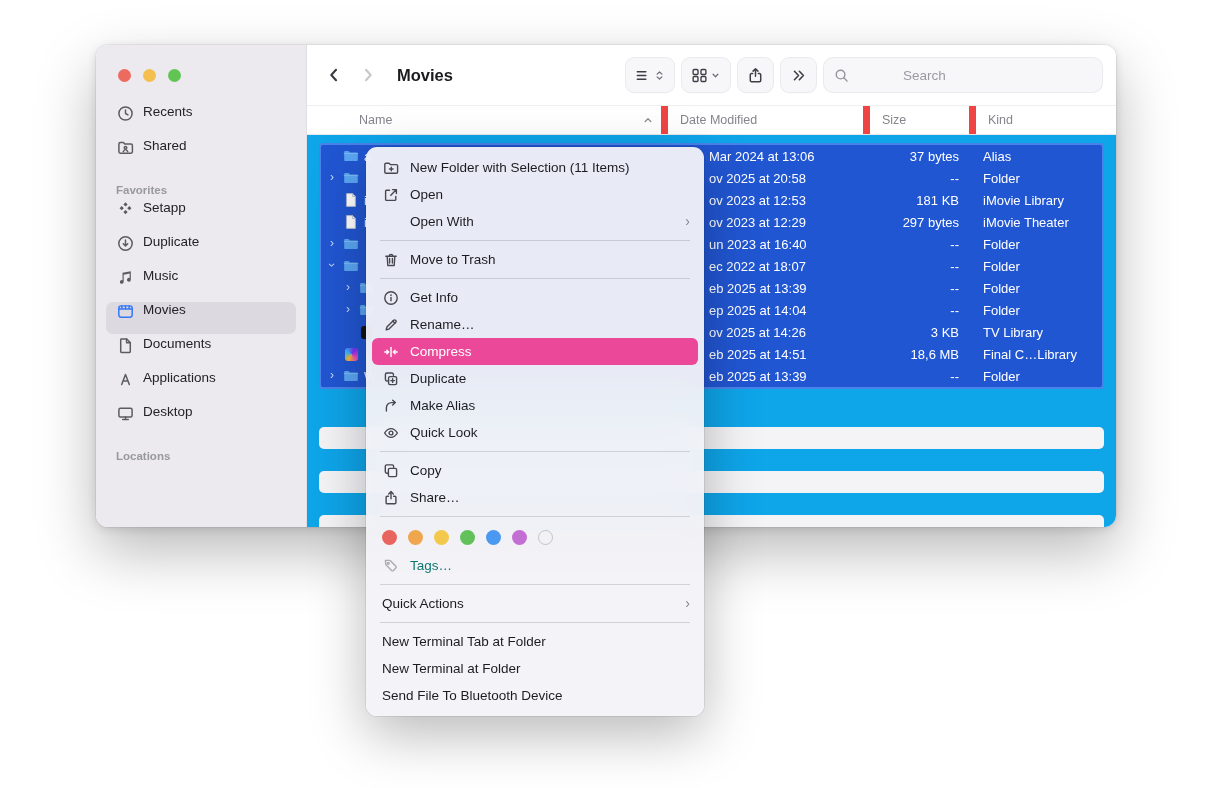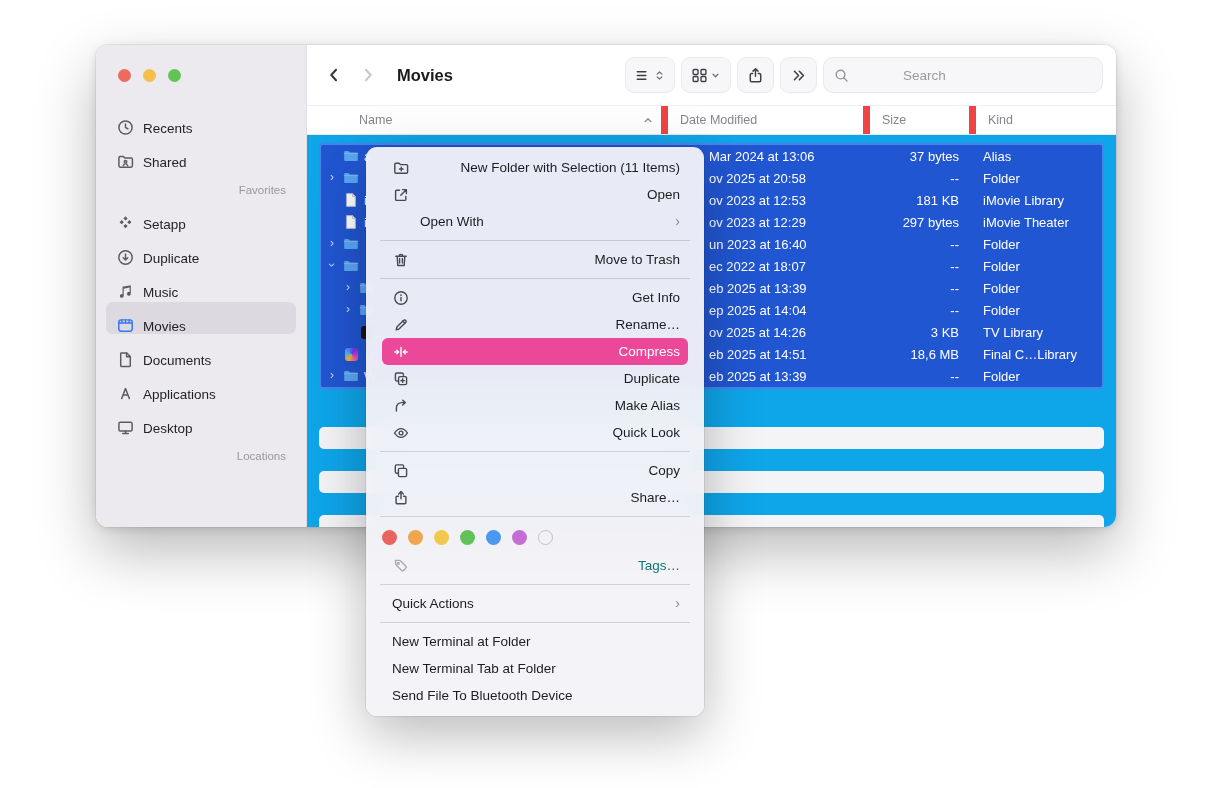--- a/index.html
+++ b/index.html
@@ -13,27 +13,27 @@
 
   
   .sidebar{width:210px;flex:0 0 210px;background:#ECEAEE;border-radius:12px 0 0 12px;
            border-right:1px solid #E0DEE3;overflow:hidden;}
   .lights{display:flex;gap:12px;padding:24px 0 12px 22px;}
   .light{width:13px;height:13px;border-radius:50%;}
   .light.red{background:#EC6A5E;}
   .light.yellow{background:#F4BF4F;}
   .light.green{background:#61C554;}
   .sb-nav{margin-top:10px;padding:0 10px;}
-  .sb-item{display:flex;align-items:flex-end;gap:9px;height:32px;margin:2px 0;padding:0 10px;
+  .sb-item{display:flex;align-items:flex-start;gap:9px;height:32px;margin:2px 0;padding:0 10px;
            border-radius:7px;font-size:13.5px;color:#232327;}
   .sb-item.selected{background:#DCD9E0;}
   .sb-item .icon{width:18px;height:18px;color:#5B5B62;flex:0 0 18px;display:flex;align-items:center;justify-content:center;}
   .sb-item .icon.accent{color:#3478F6;}
   .sb-item .icon svg{width:17px;height:17px;}
-  .sb-label{font-size:11.5px;font-weight:400;color:#98989F;margin:14px 10px 4px 10px;text-align:right;}
+  .sb-label{font-size:11.5px;font-weight:700;color:#98989F;margin:14px 10px 4px 10px;}
 
   
   .main{flex:1;display:flex;flex-direction:column;min-width:0;border-radius:0 12px 12px 0;overflow:hidden;background:#fff;}
 
   .toolbar{height:60px;flex:0 0 60px;display:flex;align-items:center;padding:0 14px;gap:8px;}
   .nav-btn{width:26px;height:30px;display:flex;align-items:center;justify-content:center;background:none;border:none;padding:0;}
   .nav-btn svg{width:18px;height:18px;}
   .nav-back{color:#3B3B40;}
   .nav-fwd{color:#C8C8CD;}
   .win-title{font-size:16.5px;font-weight:700;color:#1B1B1E;margin-left:8px;}
@@ -77,21 +77,21 @@
             background:conic-gradient(from 30deg,#7b2ff7,#e649c2,#f7b733,#38b6ff,#7b2ff7);}
   .cell-date{padding-left:46px;white-space:nowrap;overflow:hidden;}
   .cell-size{text-align:right;padding-right:12px;white-space:nowrap;}
   .cell-kind{padding-left:12px;white-space:nowrap;overflow:hidden;}
 
   
   .ctx{position:absolute;left:366px;top:147px;width:338px;box-sizing:border-box;border-radius:11px;
        background:rgba(243,242,247,.95);backdrop-filter:blur(18px);
        box-shadow:0 18px 55px rgba(0,0,0,.28),0 0 0 1px rgba(0,0,0,.08);
        padding:7px 0;font-size:13.5px;color:#1D1D21;}
-  .ctx-item{height:27px;display:flex;align-items:center;gap:10px;margin:0 16px;padding:0 8px 0 10px;border-radius:6px;justify-content:space-between;}
+  .ctx-item{height:27px;display:flex;align-items:center;gap:10px;margin:0 6px;padding:0 8px 0 10px;border-radius:6px;}
   .ctx-item .micon{width:18px;height:18px;flex:0 0 18px;display:flex;align-items:center;justify-content:center;color:#48484F;}
   .ctx-item .micon svg{width:16px;height:16px;}
   .ctx-item .spacer{width:18px;flex:0 0 18px;}
   .ctx-item.hl{background:#ec4899;color:#fff;}
   .ctx-item.hl .micon{color:#fff;}
   .ctx-item.disabled{color:#0f766e;}
   .ctx-item.disabled .micon{color:#ABABB2;}
   .ctx-label{white-space:nowrap;overflow:hidden;}
   .ctx-sub{margin-left:auto;color:#85858C;font-size:14px;line-height:1;transform:translateY(-1px);}
   .ctx-sep{height:1px;background:rgba(60,60,67,.18);margin:5px 14px;}
@@ -575,23 +575,23 @@
         </span>
         <span class="ctx-label">Tags…</span>
       </div>
       <div class="ctx-sep"></div>
       <div class="ctx-item">
         <span class="ctx-label">Quick Actions</span>
         <span class="ctx-sub">›</span>
       </div>
       <div class="ctx-sep"></div>
       <div class="ctx-item">
+        <span class="ctx-label">New Terminal Tab at Folder</span>
+      </div>
+      <div class="ctx-item">
         <span class="ctx-label">New Terminal at Folder</span>
       </div>
       <div class="ctx-item">
-        <span class="ctx-label">New Terminal Tab at Folder</span>
-      </div>
-      <div class="ctx-item">
         <span class="ctx-label">Send File To Bluetooth Device</span>
       </div>
     </div>
 
 </div>
 
 </body></html>

